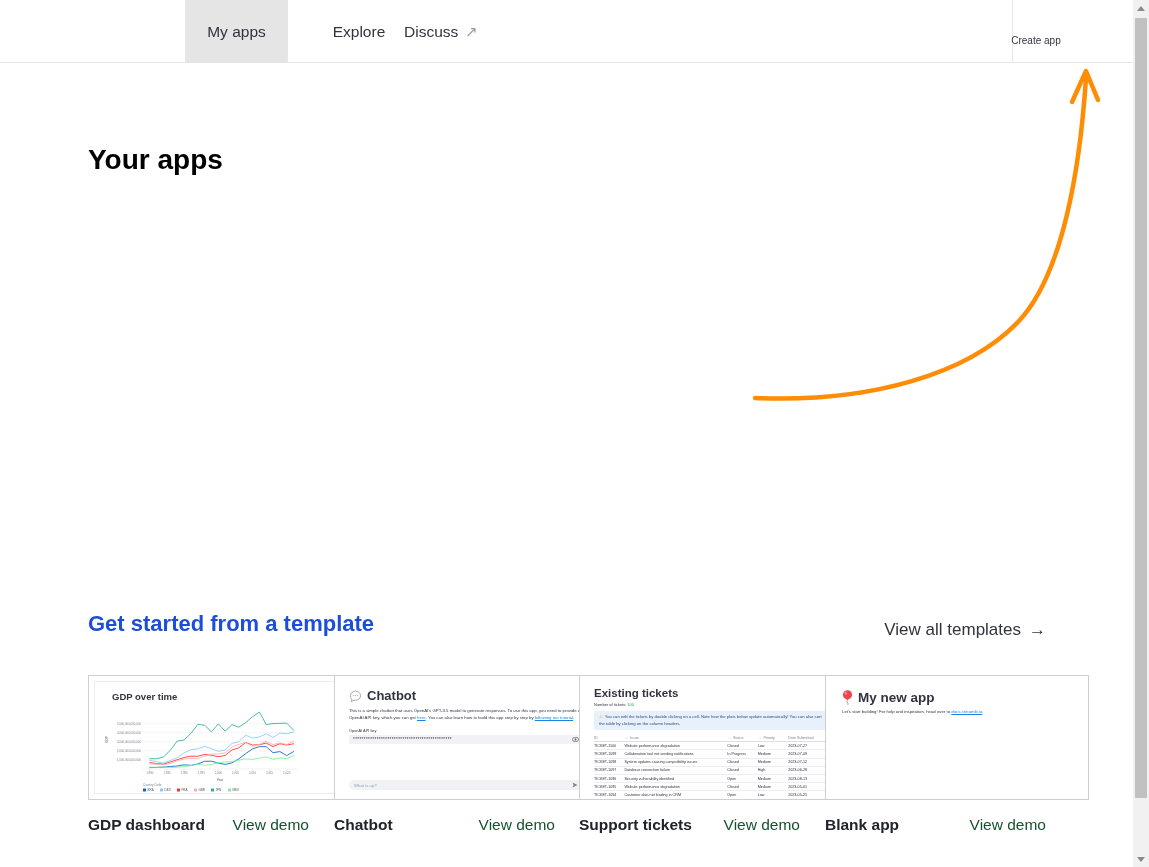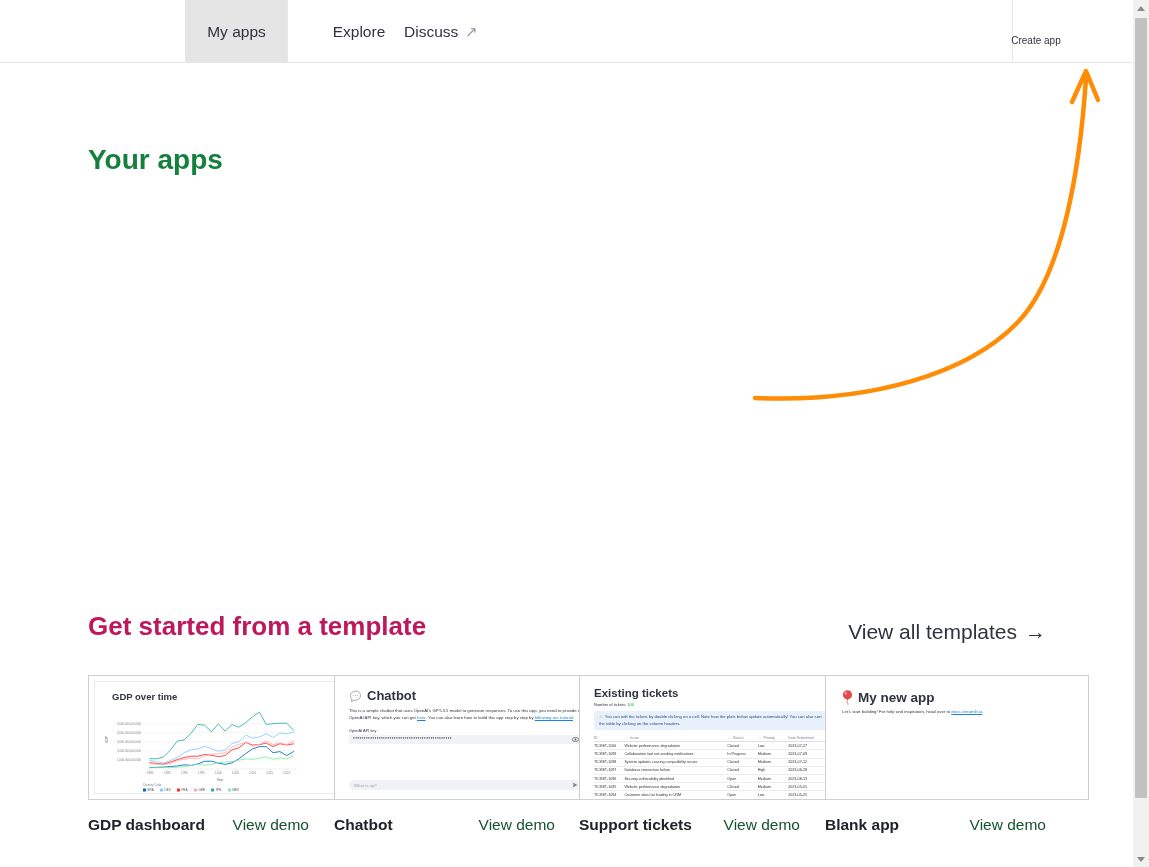--- a/index.html
+++ b/index.html
@@ -20,28 +20,28 @@
   .tab-discuss { left:386px; width:110px; gap:7px; }
   .ext-arrow { color:#9aa0ab; font-size:15px; }
   .hdr-divider { position:absolute; left:1012px; top:0; width:1px; height:63px; background:#e4e7ec; }
   .create-app { position:absolute; left:976px; top:0; width:120px; height:80px; display:flex;
                 align-items:center; justify-content:center; font-size:10px; cursor:pointer; }
 
   
   .big-arrow { position:absolute; left:0; top:0; width:1149px; height:867px; pointer-events:none; z-index:4; }
 
   
-  .page-title { position:absolute; left:88px; top:144px; font-size:28px; font-weight:700; color:#15803d; }
+  .page-title { position:absolute; left:88px; top:144px; font-size:28px; font-weight:700; color:#000000; }
   .empty-box { position:absolute; left:88px; top:211px; width:958px; height:352px; background:#fafafa;
                display:flex; align-items:center; justify-content:center; }
   .cta { font-size:22px; font-weight:700; color:#ff8c05; }
 
   
-  .tmpl-title { position:absolute; left:88px; top:611px; font-size:26px; font-weight:700; color:#be185d; }
-  .view-all { position:absolute; right:103px; top:620px; font-size:21px; color:#31333f; cursor:pointer;
+  .tmpl-title { position:absolute; left:88px; top:611px; font-size:22px; font-weight:700; color:#1d4ed8; }
+  .view-all { position:absolute; right:103px; top:620px; font-size:17px; color:#31333f; cursor:pointer;
               display:flex; gap:8px; align-items:flex-end; }
 
   .card { position:absolute; top:675px; width:264px; height:125px; background:#fff;
           border:1px solid #cfcfd2; overflow:hidden; cursor:pointer; }
   .card1 { left:88px; } .card2 { left:334px; } .card3 { left:579px; } .card4 { left:825px; }
 
   .card-label { position:absolute; top:816px; width:221px; display:flex; justify-content:space-between;
                 align-items:flex-start; }
   .cl1 { left:88px; } .cl2 { left:334px; } .cl3 { left:579px; } .cl4 { left:825px; }
   .card-name { font-size:15.5px; font-weight:700; color:#21232b; }

